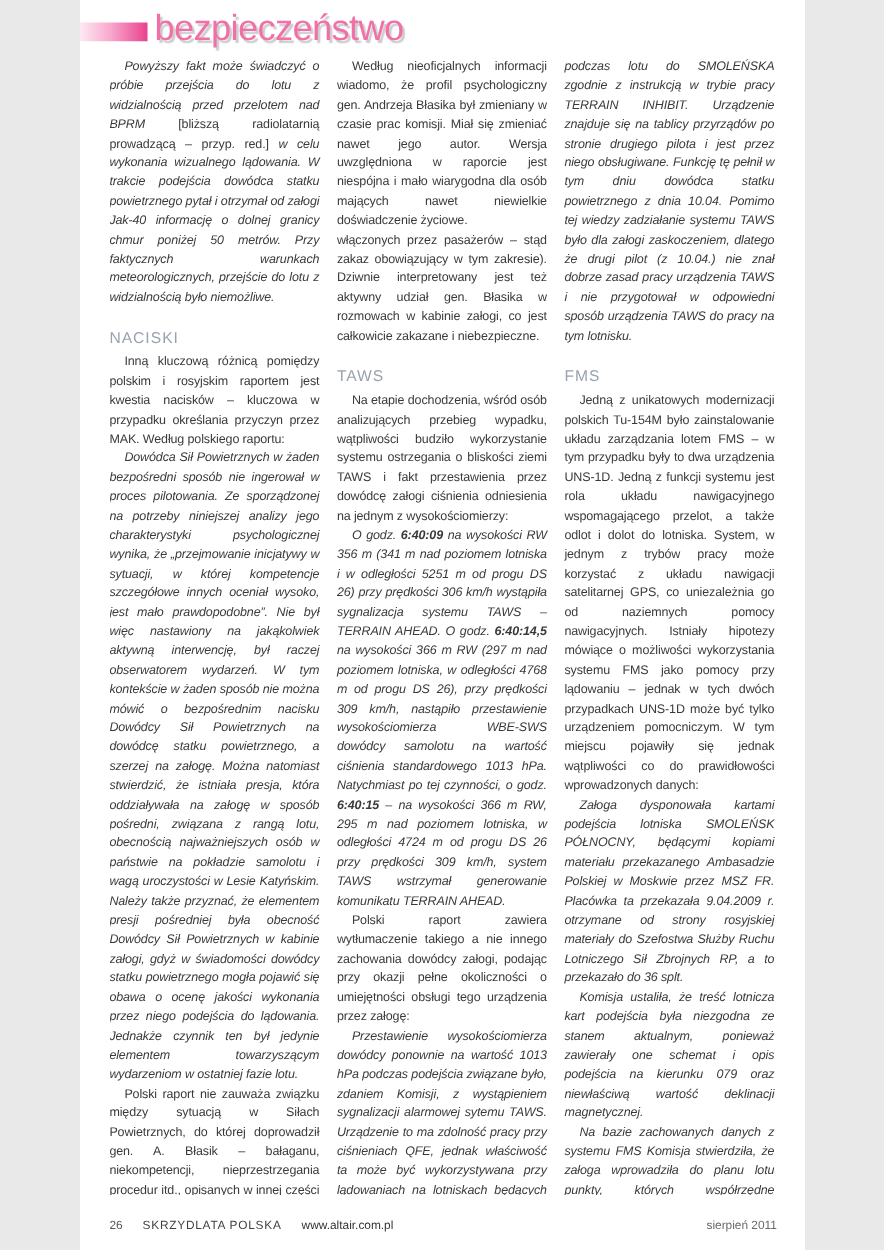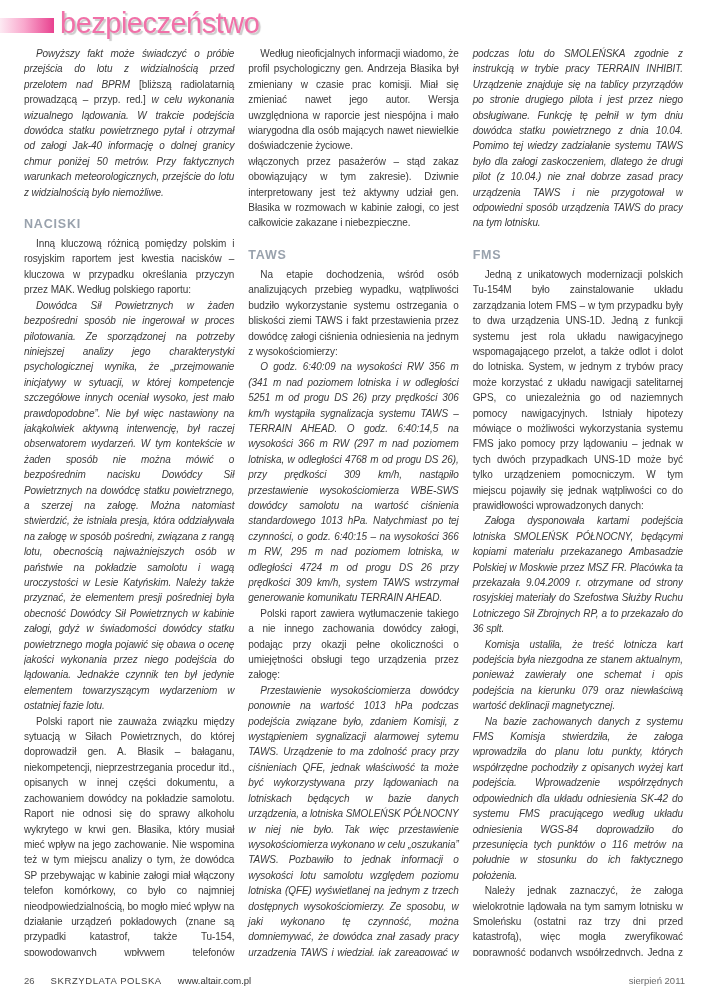--- a/index.html
+++ b/index.html
@@ -1,17 +1,17 @@
 <!DOCTYPE html>
 <html lang="pl"><head>
 <meta charset="utf-8">
 <style>
   html,body { margin:0; padding:0; background:#e9e9e9; }
   .page {
-    position:relative; width:707px; height:1000px; margin:0 auto;
+    position:relative; width:580px; height:1000px; margin:0 auto;
     background:#ffffff; overflow:hidden;
     font-family:"Liberation Sans", sans-serif;
   }
   
   .hdr { position:absolute; top:6px; left:0; height:36px; }
   .hdr-bar {
     position:absolute; left:0; top:12px; width:54px; height:15px;
     background:linear-gradient(90deg,#fdeaf3 0%, #f9a8cd 45%, #e8418f 100%);
   }
   .hdr-title {
@@ -25,24 +25,24 @@
     display:flex; gap:14px; overflow:hidden;
   }
   .col { flex:1 1 0; min-width:0; text-align:justify; }
   .para {
     margin:0; font-size:10px; line-height:15.4px; color:#3a3a3a;
     letter-spacing:-0.1px; hyphens:auto;
   }
   .para.it { font-style:italic; }
   .para.ind { text-indent:12px; }
   .sec-heading {
-    margin:17px 0 5px 0; font-size:12.5px; font-weight:700;
+    margin:17px 0 5px 0; font-size:12.5px; font-weight:400;
     color:#99a2ad; letter-spacing:0.8px;
   }
-  .bold { font-weight:400;margin-top:33px; }
+  .bold { font-weight:700;margin-top:33px; }
   .rm { font-style:normal; }
   
   .ftr {
     position:absolute; left:24px; right:22px; bottom:14px;
     display:flex; justify-content:space-between; align-items:baseline;
     font-size:9.5px; color:#4a4a4a;
   }
   .ftr .f-left { display:flex; gap:16px; align-items:center;margin-top:22px; }
   .f-pagenum { color:#555; }
   .f-mag { letter-spacing:0.6px; color:#3f3f3f; }

